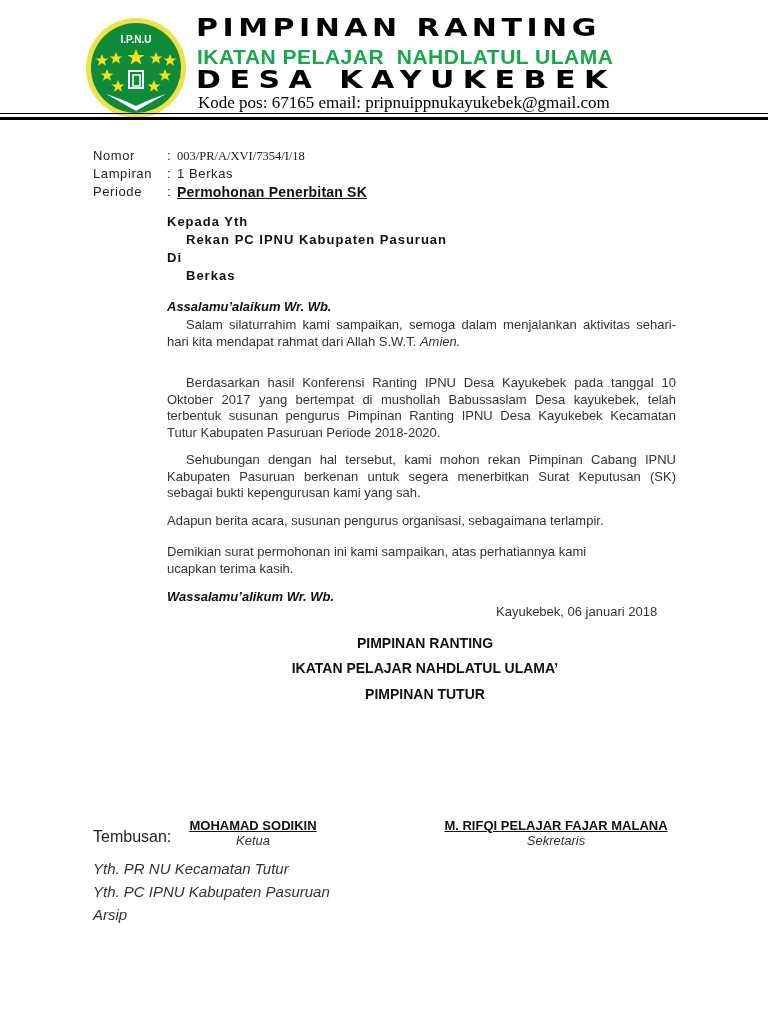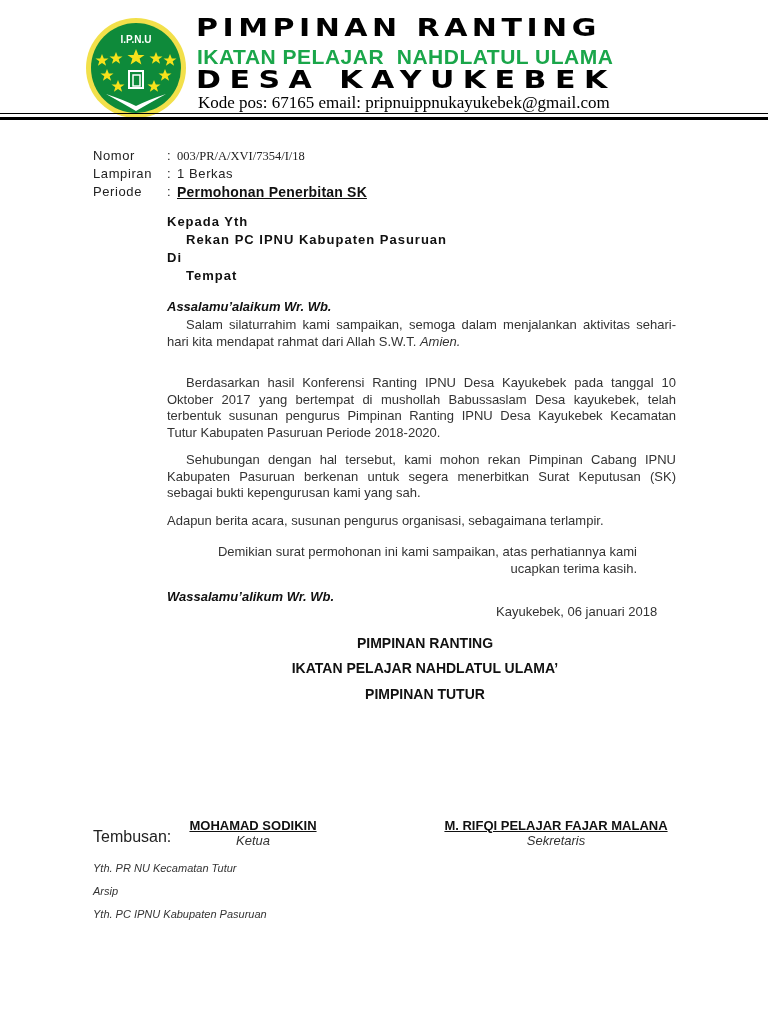--- a/index.html
+++ b/index.html
@@ -42,38 +42,38 @@
 
   .recipient { left: 167px; top: 213px; font-weight: bold; font-size: 13px; line-height: 18px; letter-spacing: 1px; color: #111; }
   .recipient .ind { padding-left: 19px; }
 
   .body-text { left: 167px; width: 509px; font-size: 13px; line-height: 16.5px; color: #333; text-align: justify; }
   .greet { left: 167px; top: 299px; font-weight: bold; font-style: italic; font-size: 13px; color: #111; }
   .p1 { top: 317px; }
   .p2 { top: 375px; }
   .p3 { top: 452px; }
   .p4 { top: 513px; }
-  .p5 { top: 544px; text-align: right; }
+  .p5 { top: 544px; text-align: left; }
   .indent { display: inline-block; width: 19px; }
   .closing { left: 167px; top: 589px; font-weight: bold; font-style: italic; font-size: 13px; color: #111; }
   .place-date { left: 496px; top: 604px; font-size: 13px; color: #333; }
 
   .org { left: 160px; width: 530px; text-align: center; font-weight: bold; font-size: 14px; color: #111; }
   .org1 { top: 635px; }
   .org2 { top: 660px; }
   .org3 { top: 686px; }
 
   .sig { text-align: center; }
   .sig-name { font-weight: bold; font-size: 13px; text-decoration: underline; color: #111; margin-top: 40px; }
   .sig-role { font-style: italic; font-size: 13px; color: #333; line-height: 15px; }
   .sig-left { left: 160px; width: 186px; top: 778px; }
   .sig-right { left: 436px; width: 240px; top: 778px; }
 
   .cc-title { left: 93px; top: 828px; font-size: 16px; color: #222; }
-  .cc-list { left: 93px; top: 857px; font-style: italic; font-size: 11px; line-height: 23px; color: #333; }
+  .cc-list { left: 93px; top: 857px; font-style: italic; font-size: 15px; line-height: 23px; color: #333; }
 </style>
 </head>
 <body>
 
 <div class="abs logo">
   <svg width="104" height="104" viewBox="0 0 104 104">
     <circle cx="52" cy="52" r="50" fill="#f2e04a"></circle>
     <circle cx="52" cy="52" r="45" fill="#0e8a3a"></circle>
     <text x="52" y="27" text-anchor="middle" font-family="Liberation Sans, sans-serif" font-weight="bold" font-size="10" fill="#ffffff">I.P.N.U</text>
     <g fill="#f7e21b">
@@ -114,21 +114,21 @@
     <span class="meta-label">Periode</span>
     <span class="meta-colon">:</span>
     <span class="subject">Permohonan Penerbitan SK</span>
   </div>
 </div>
 
 <div class="abs recipient">
   <div>Kepada Yth</div>
   <div class="ind">Rekan PC IPNU Kabupaten Pasuruan</div>
   <div>Di</div>
-  <div class="ind">Tempat</div>
+  <div class="ind">Berkas</div>
 </div>
 
 <div class="abs greet">Assalamu’alaikum Wr. Wb.</div>
 <div class="abs body-text p1"><span class="indent"></span><span>Salam silaturrahim kami sampaikan, semoga dalam menjalankan aktivitas sehari-hari kita mendapat rahmat dari Allah S.W.T.</span> <i>Amien.</i></div>
 <div class="abs body-text p2"><span class="indent"></span><span>Berdasarkan hasil Konferensi Ranting IPNU Desa Kayukebek pada tanggal 10 Oktober 2017 yang bertempat di mushollah Babussaslam Desa kayukebek, telah terbentuk susunan pengurus Pimpinan Ranting IPNU Desa Kayukebek Kecamatan Tutur Kabupaten Pasuruan Periode 2018-2020.</span></div>
 <div class="abs body-text p3"><span class="indent"></span><span>Sehubungan dengan hal tersebut, kami mohon rekan Pimpinan Cabang IPNU Kabupaten Pasuruan berkenan untuk segera menerbitkan Surat Keputusan (SK) sebagai bukti kepengurusan kami yang sah.</span></div>
 <div class="abs body-text p4">Adapun berita acara, susunan pengurus organisasi, sebagaimana terlampir.</div>
 <div class="abs body-text p5" style="width:470px;">Demikian surat permohonan ini kami sampaikan, atas perhatiannya kami ucapkan terima kasih.</div>
 <div class="abs closing">Wassalamu’alikum Wr. Wb.</div>
 <div class="abs place-date">Kayukebek, 06 januari 2018</div>
@@ -142,15 +142,15 @@
   <div class="sig-role">Ketua</div>
 </div>
 <div class="abs sig sig-right">
   <div class="sig-name">M. RIFQI PELAJAR FAJAR MALANA</div>
   <div class="sig-role">Sekretaris</div>
 </div>
 
 <div class="abs cc-title">Tembusan:</div>
 <div class="abs cc-list">
   <div>Yth. PR NU Kecamatan Tutur</div>
+  <div>Yth. PC IPNU Kabupaten Pasuruan</div>
   <div>Arsip</div>
-  <div>Yth. PC IPNU Kabupaten Pasuruan</div>
 </div>
 
 </body></html>

